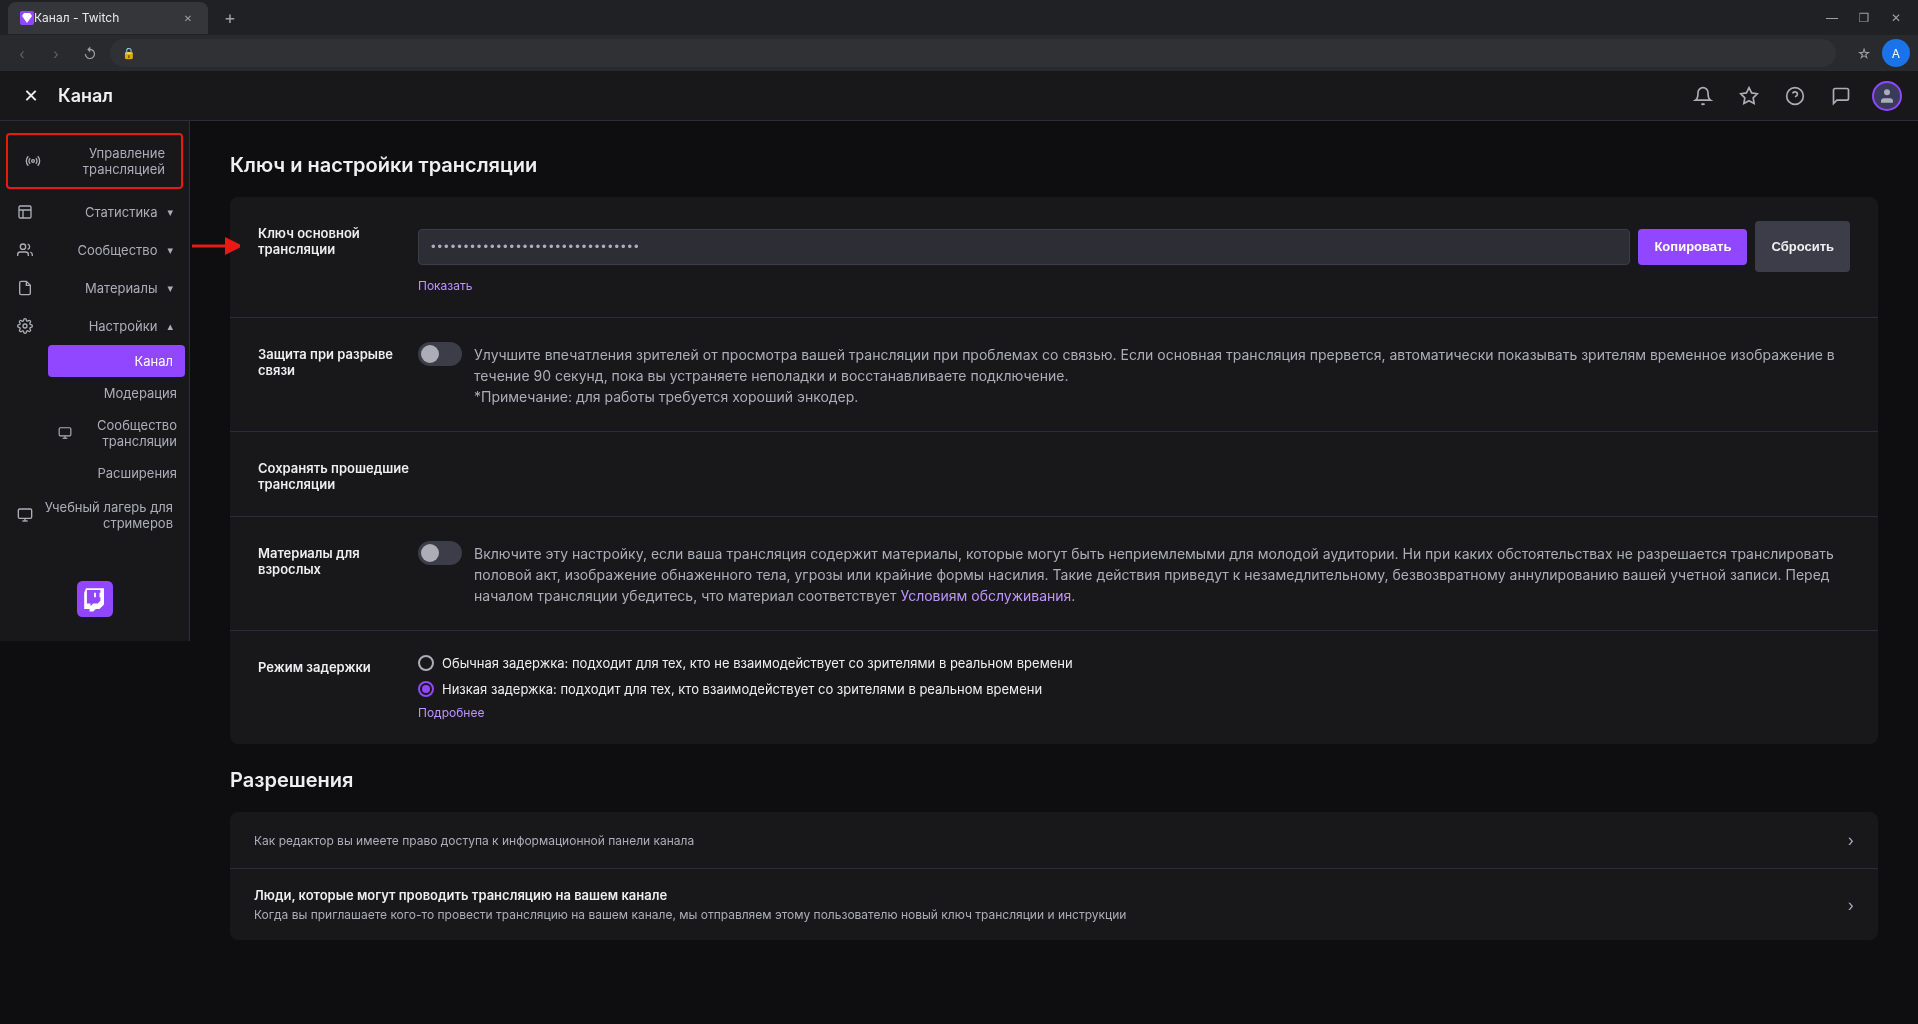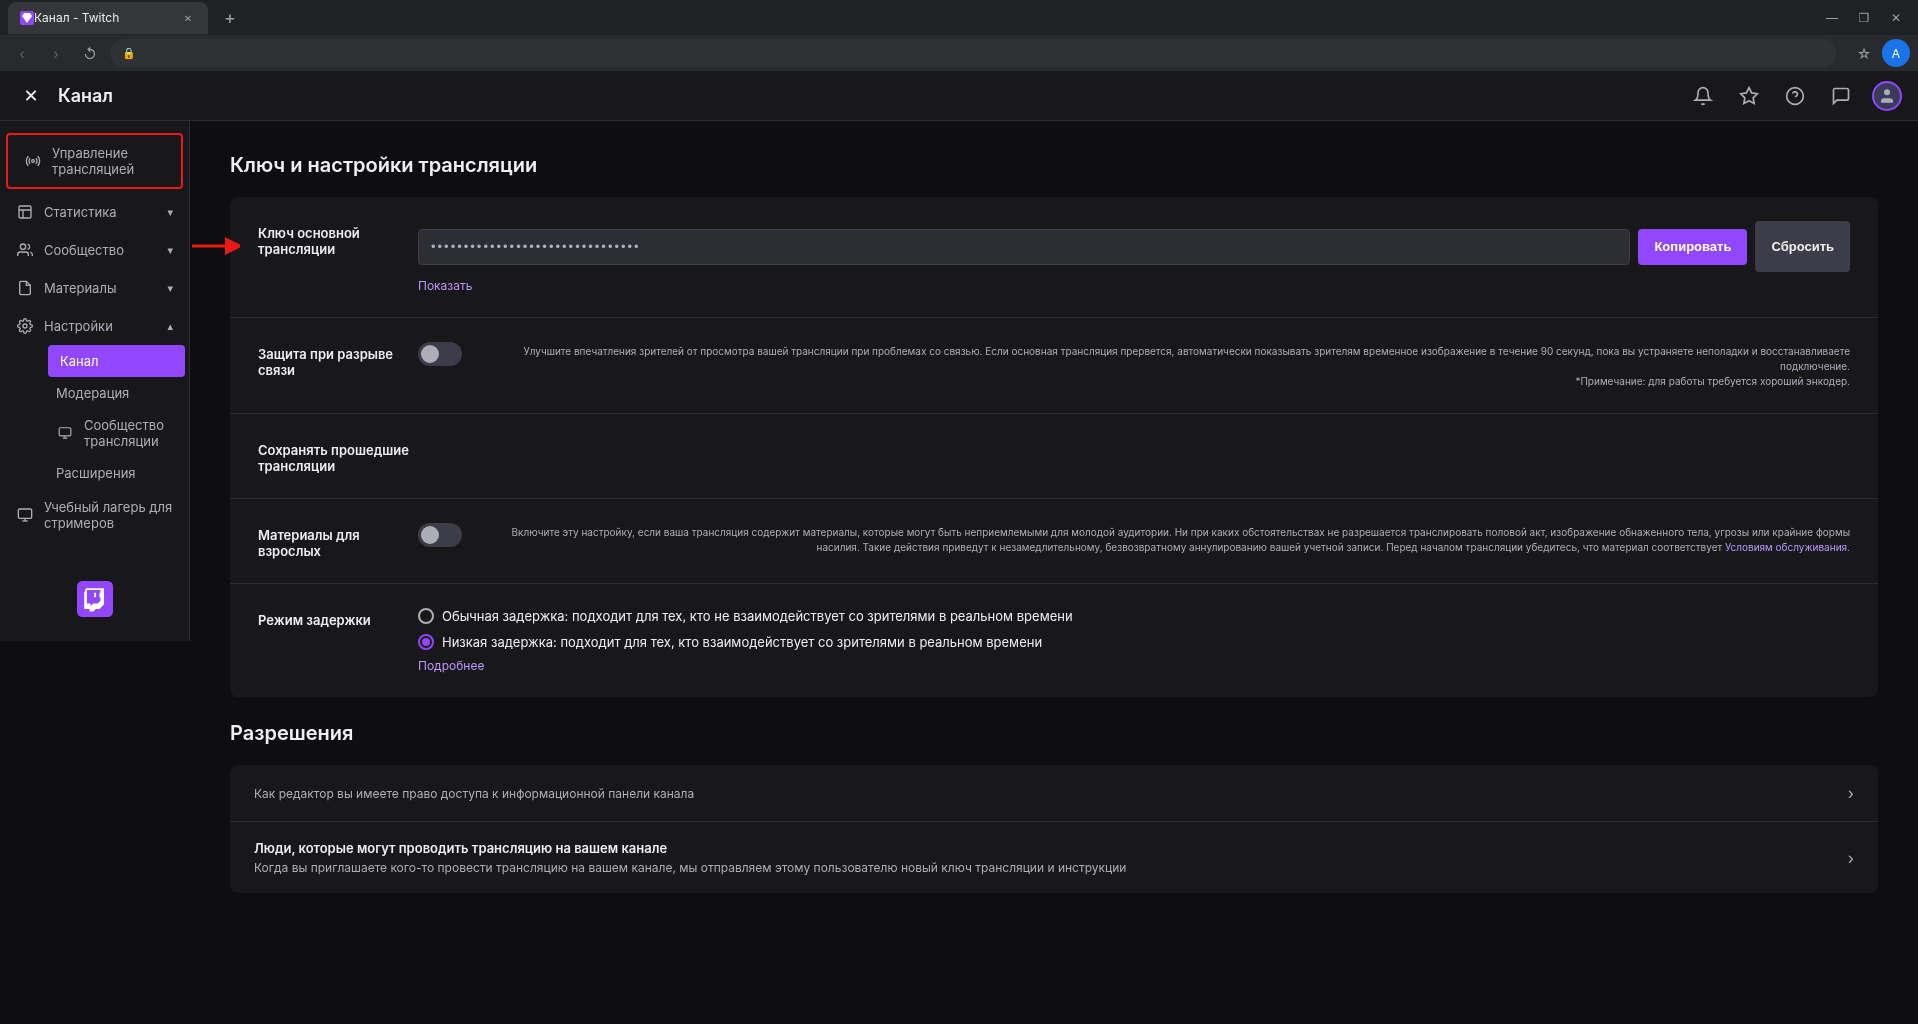--- a/index.html
+++ b/index.html
@@ -70,21 +70,21 @@
     .show-link { color: #bf94ff; font-size: 12px; margin-top: 6px; cursor: pointer; text-decoration: none; display: inline-block; }
 
     
     .toggle { position: relative; width: 44px; height: 24px; flex-shrink: 0; }
     .toggle input { opacity: 0; width: 0; height: 0; }
     .toggle-slider { position: absolute; top: 0; left: 0; right: 0; bottom: 0; background: #3d3d4a; border-radius: 12px; cursor: pointer; transition: 0.2s; }
     .toggle-slider:before { content: ''; position: absolute; width: 18px; height: 18px; left: 3px; top: 3px; background: #adadb8; border-radius: 50%; transition: 0.2s; }
     .toggle input:checked + .toggle-slider { background: #9147ff; }
     .toggle input:checked + .toggle-slider:before { transform: translateX(20px); background: #fff; }
     .toggle-row { display: flex; align-items: flex-start; gap: 12px; }
-    .toggle-desc { font-size: 10px; color: #adadb8; line-height: 1.5; margin-top: 2px; text-align: right; }
+    .toggle-desc { font-size: 14px; color: #adadb8; line-height: 1.5; margin-top: 2px; }
 
     
     .radio-group { display: flex; flex-direction: column; gap: 10px; }
     .radio-item { display: flex; align-items: center; gap: 8px; cursor: pointer; }
     .radio-input { width: 16px; height: 16px; border-radius: 50%; border: 2px solid #9147ff; display: flex; align-items: center; justify-content: center; flex-shrink: 0; }
     .radio-input.checked:before { content: ''; width: 8px; height: 8px; border-radius: 50%; background: #9147ff; }
     .radio-input.unchecked { border-color: #adadb8; }
     .radio-label { font-size: 13px; color: #efeff1; }
     .more-link { color: #bf94ff; font-size: 12px; margin-top: 8px; cursor: pointer; }
 
@@ -92,21 +92,21 @@
     .permissions-item { display: flex; align-items: center; padding: 18px 24px; border-bottom: 1px solid #2d2d35; cursor: pointer; }
     .permissions-item:last-child { border-bottom: none; }
     .permissions-text { flex: 1; }
     .permissions-title { font-size: 13px; font-weight: 600; color: #efeff1; margin-bottom: 4px; }
     .permissions-desc { font-size: 12px; color: #adadb8; }
     .permissions-chevron { color: #adadb8; font-size: 16px; }
 
     
     .arrow-container { position: absolute; left: 190px; top: 110px; z-index: 100; pointer-events: none; }
 
-    .sidebar-wrapper { position: relative; }
+    .sidebar-wrapper { position: relative; text-align: right; }
   </style>
 </head>
 <body>
 
 <div class="browser-chrome">
   <div class="browser-tab">
     <div class="favicon">
       <svg width="10" height="10" viewBox="0 0 10 10">
           <path d="M2 0h6l2 3-5 7-5-7z" fill="white"></path>
         </svg>

